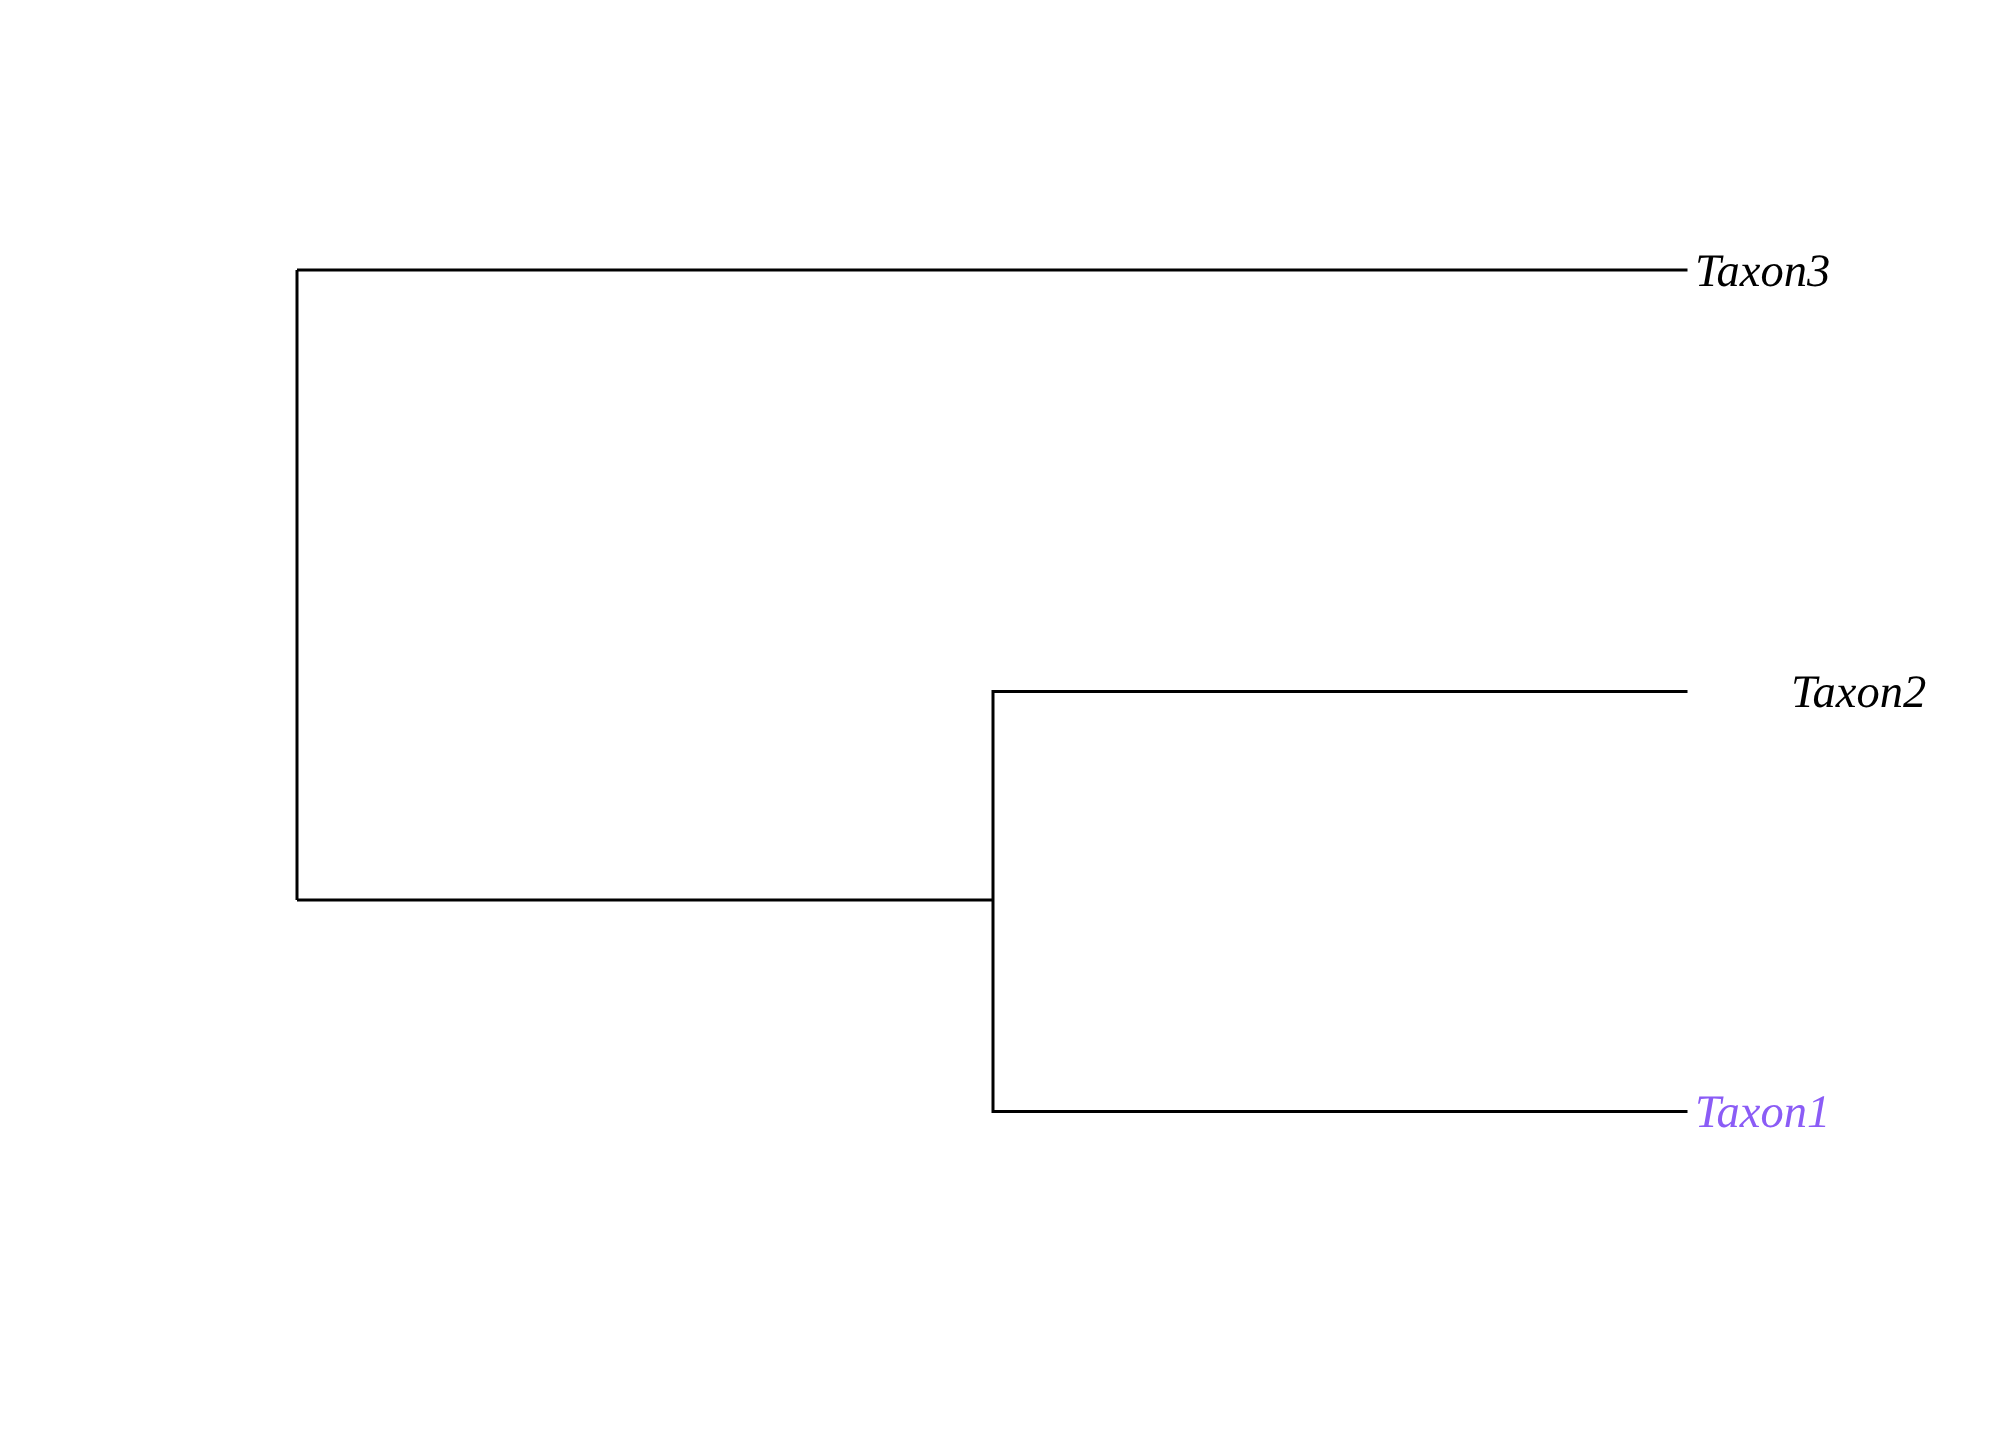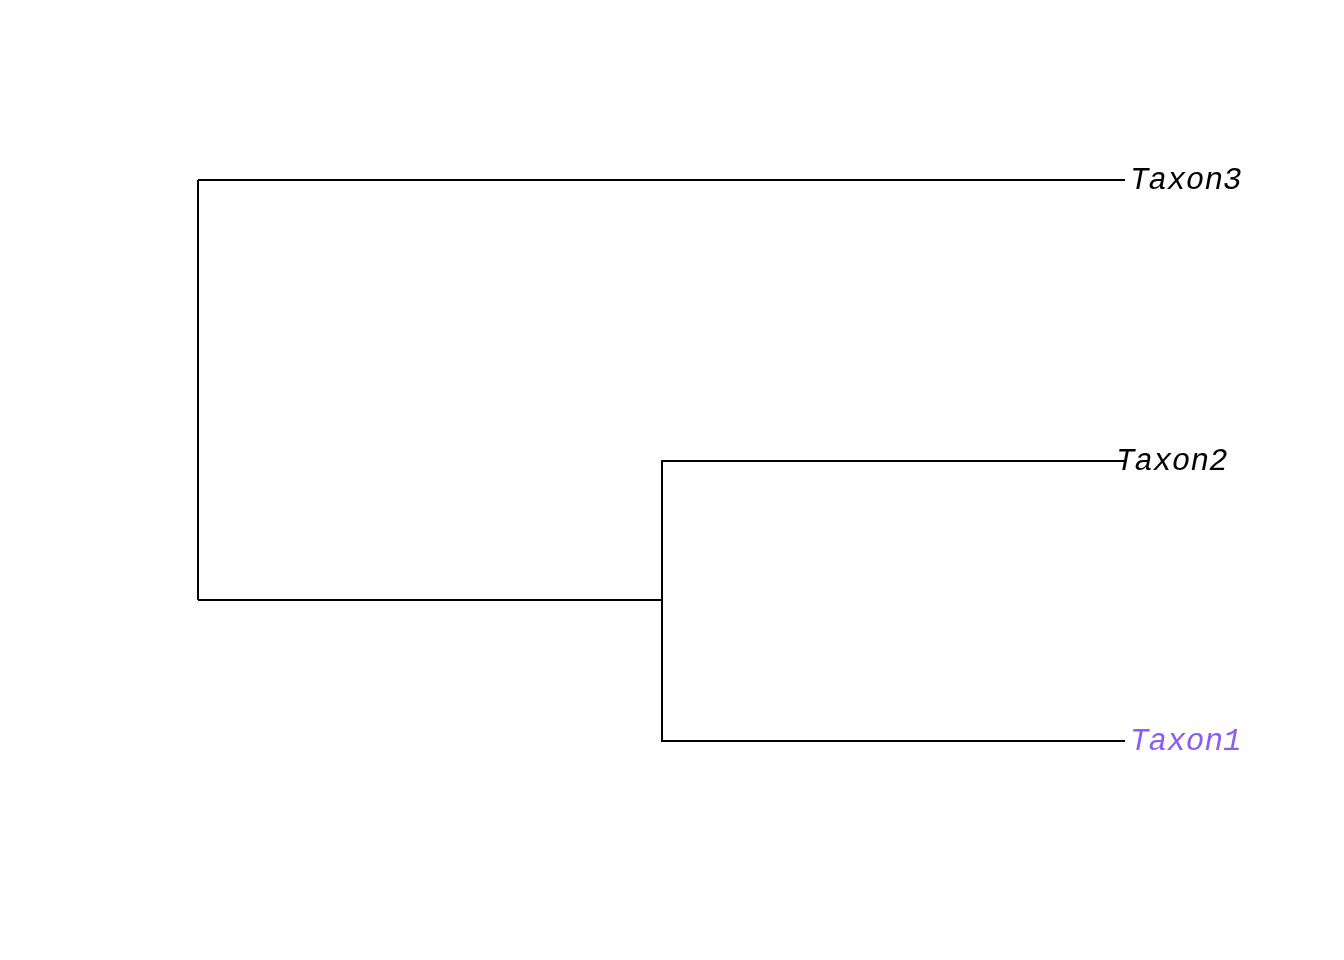--- a/index.html
+++ b/index.html
@@ -23,33 +23,33 @@
     height: 960px;
   }
   .tip-label {
     position: absolute;
     transform: translateY(-50%);
     font-style: italic;
     font-size: 31px;
     line-height: 1;
     color: #000000;
     white-space: nowrap;
-    font-family: Liberation Mono, monospace;
+    font-family: Liberation Serif, serif;
   }
 </style>
 </head>
 <body>
 
 <div id="canvas">
   <svg id="tree-svg" viewBox="0 0 1344 960" xmlns="http://www.w3.org/2000/svg">
       <line x1="198" y1="180" x2="198" y2="600" stroke="#000000" stroke-width="2"></line>
       <line x1="198" y1="180" x2="1125" y2="180" stroke="#000000" stroke-width="2"></line>
       <line x1="198" y1="600" x2="662" y2="600" stroke="#000000" stroke-width="2"></line>
       <line x1="662" y1="460" x2="662" y2="742" stroke="#000000" stroke-width="2"></line>
       <line x1="662" y1="461" x2="1125" y2="461" stroke="#000000" stroke-width="2"></line>
       <line x1="662" y1="741" x2="1125" y2="741" stroke="#000000" stroke-width="2"></line>
     </svg>
   <div id="labels-layer">
       <div class="tip-label" style="left: 1130px; top: 180px; color: rgb(0, 0, 0); font-size: 31px;">Taxon3</div>
-      <div class="tip-label" style="left: 1116px; top: 461px; color: rgb(0, 0, 0); font-size: 31px;">Taxon2</div>
+      <div class="tip-label" style="left: 1194px; top: 461px; color: rgb(0, 0, 0); font-size: 31px;">Taxon2</div>
       <div class="tip-label" style="left: 1130px; top: 741px; color: #8b5cf6; font-size: 31px;">Taxon1</div>
     </div>
 </div>
 
 </body></html>

